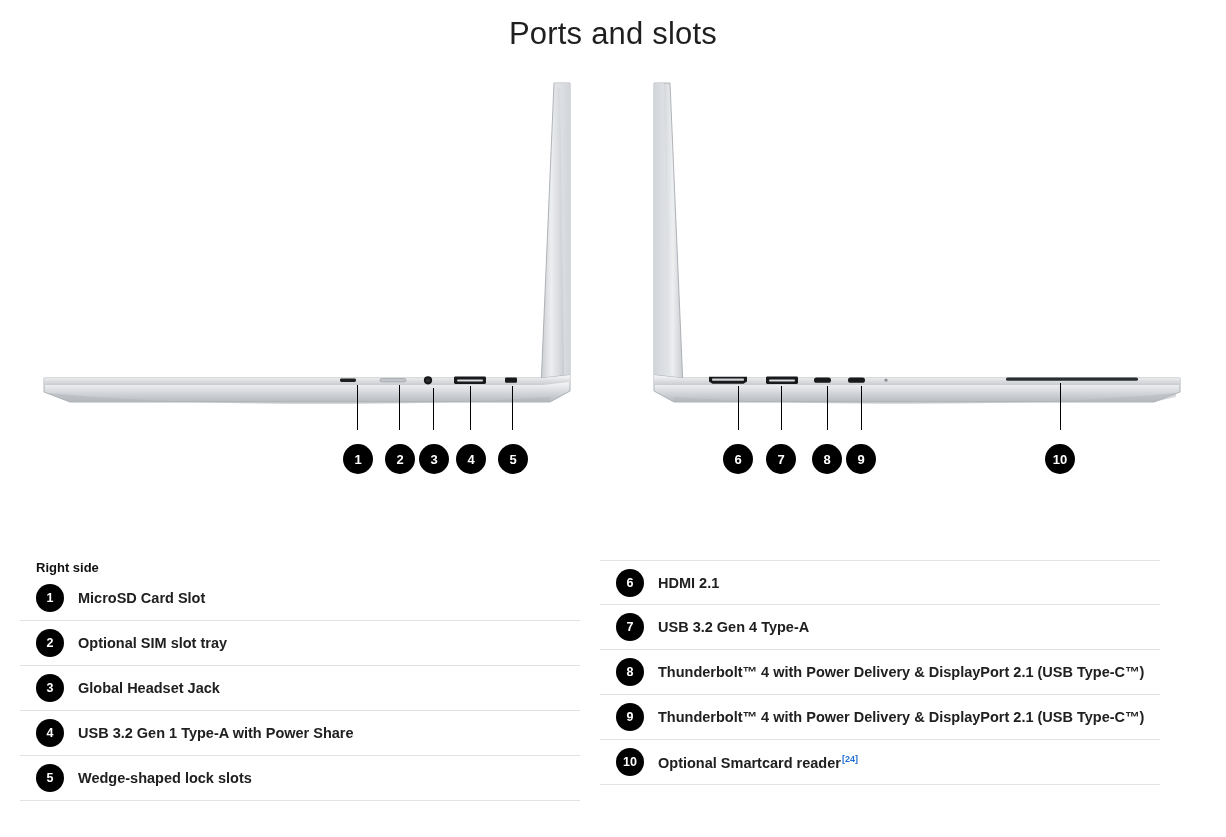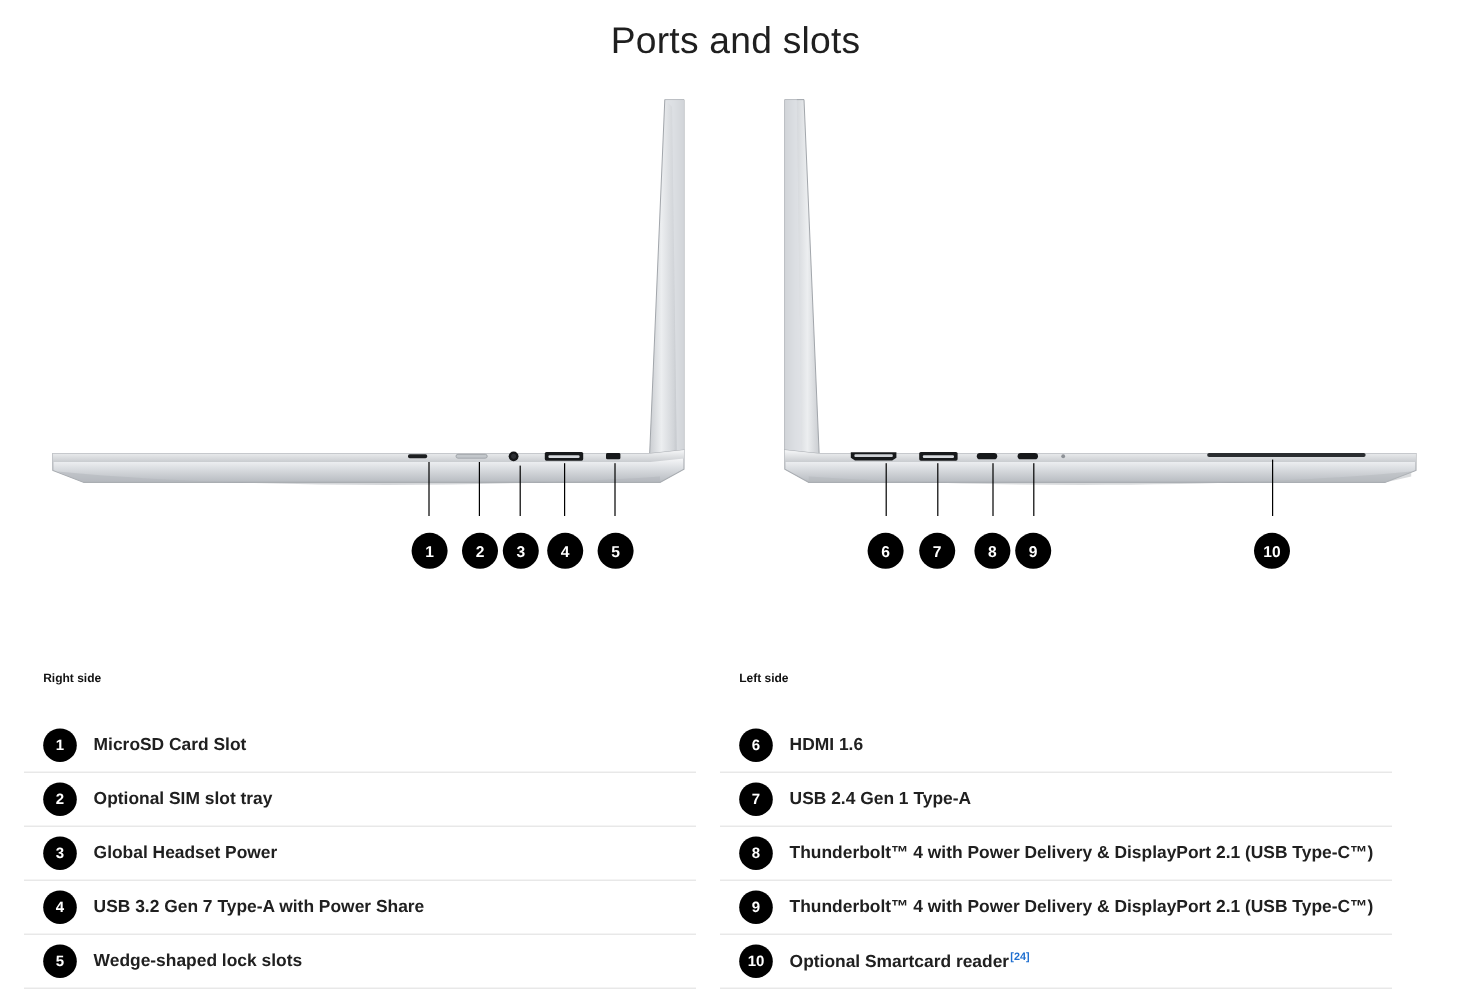--- a/index.html
+++ b/index.html
@@ -59,24 +59,24 @@
   
   .legend-col {
     position: absolute;
     top: 560px;
     width: 560px;
   }
   .legend-col.left-col { left: 20px; }
   .legend-col.right-col { left: 600px; }
 
   .legend-heading {
-    font-size: 10px;
+    font-size: 13px;
     font-weight: 700;
     color: #111111;
-    margin: 0 0 28px 16px;
+    margin: 0 0 1px 16px;
   }
   .legend-row {
     display: flex;
     align-items: center;
     height: 45px;
     border-bottom: 1px solid #e3e3e3;
     padding-left: 16px;
   }
   .legend-row:first-of-type { border-top: 1px solid #e3e3e3; }
   .badge {
@@ -231,42 +231,41 @@
     <div class="legend-row">
       <div class="badge">1</div>
       <div class="legend-label">MicroSD Card Slot</div>
     </div>
     <div class="legend-row">
       <div class="badge">2</div>
       <div class="legend-label">Optional SIM slot tray</div>
     </div>
     <div class="legend-row">
       <div class="badge">3</div>
-      <div class="legend-label">Global Headset Power</div>
+      <div class="legend-label">Global Headset Jack</div>
     </div>
     <div class="legend-row">
       <div class="badge">4</div>
-      <div class="legend-label">USB 3.2 Gen 7 Type-A with Power Share</div>
+      <div class="legend-label">USB 3.2 Gen 1 Type-A with Power Share</div>
     </div>
     <div class="legend-row">
       <div class="badge">5</div>
       <div class="legend-label">Wedge-shaped lock slots</div>
     </div>
   </div>
 
   <div class="legend-col right-col">
-    <div class="legend-heading">Left side</div>
 
     <div class="legend-row">
       <div class="badge">6</div>
-      <div class="legend-label">HDMI 1.6</div>
+      <div class="legend-label">HDMI 2.1</div>
     </div>
     <div class="legend-row">
       <div class="badge">7</div>
-      <div class="legend-label">USB 2.4 Gen 1 Type-A</div>
+      <div class="legend-label">USB 3.2 Gen 4 Type-A</div>
     </div>
     <div class="legend-row">
       <div class="badge">8</div>
       <div class="legend-label">Thunderbolt™ 4 with Power Delivery &amp; DisplayPort 2.1 (USB Type-C™)</div>
     </div>
     <div class="legend-row">
       <div class="badge">9</div>
       <div class="legend-label">Thunderbolt™ 4 with Power Delivery &amp; DisplayPort 2.1 (USB Type-C™)</div>
     </div>
     <div class="legend-row">

